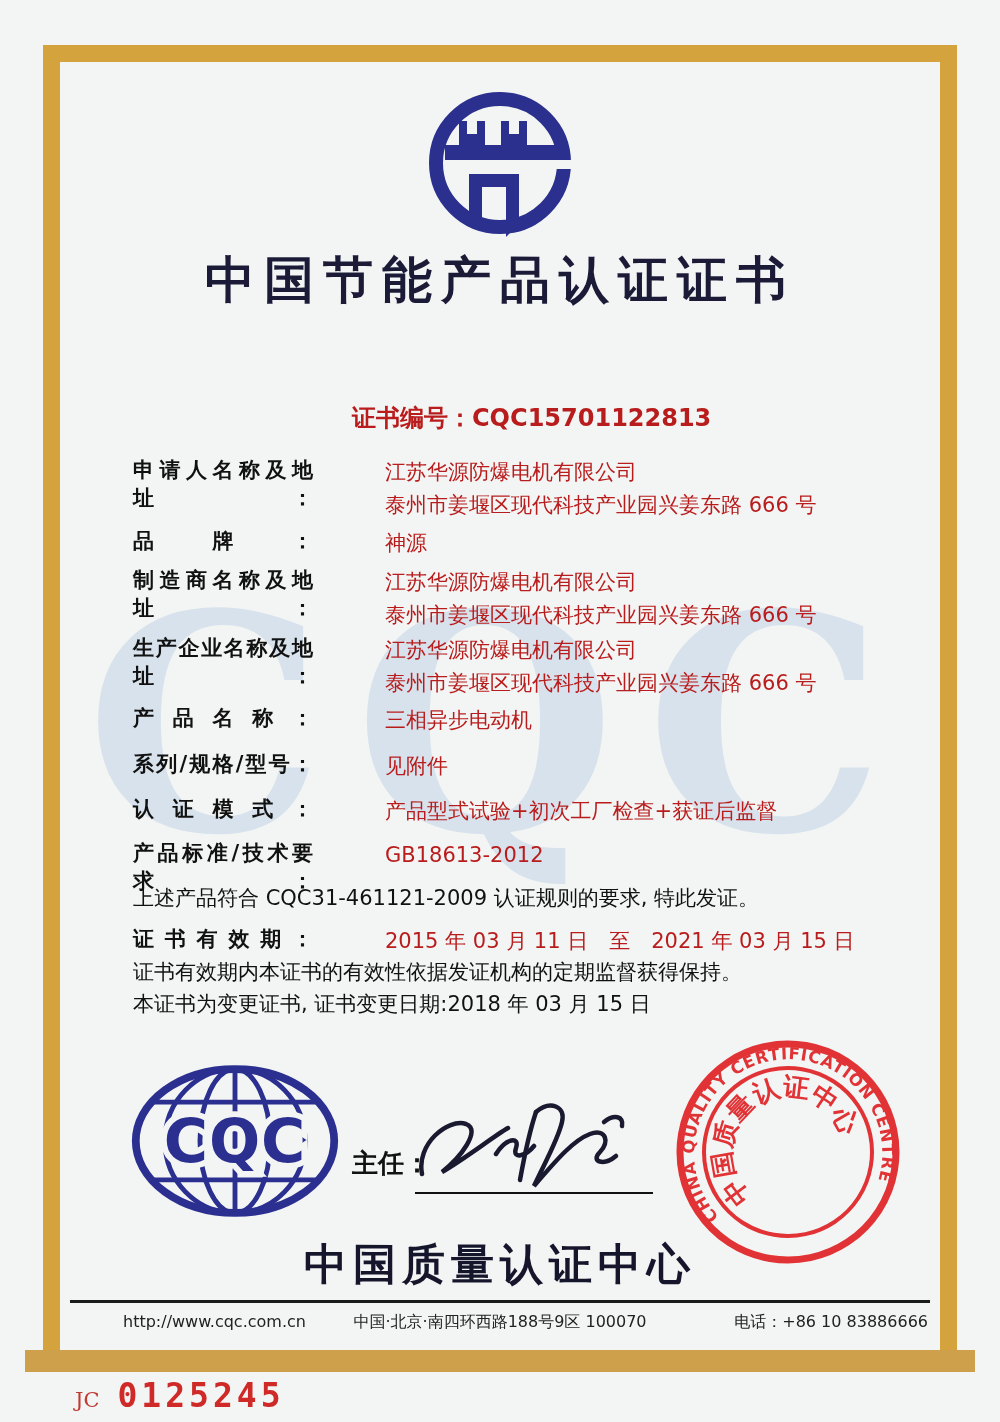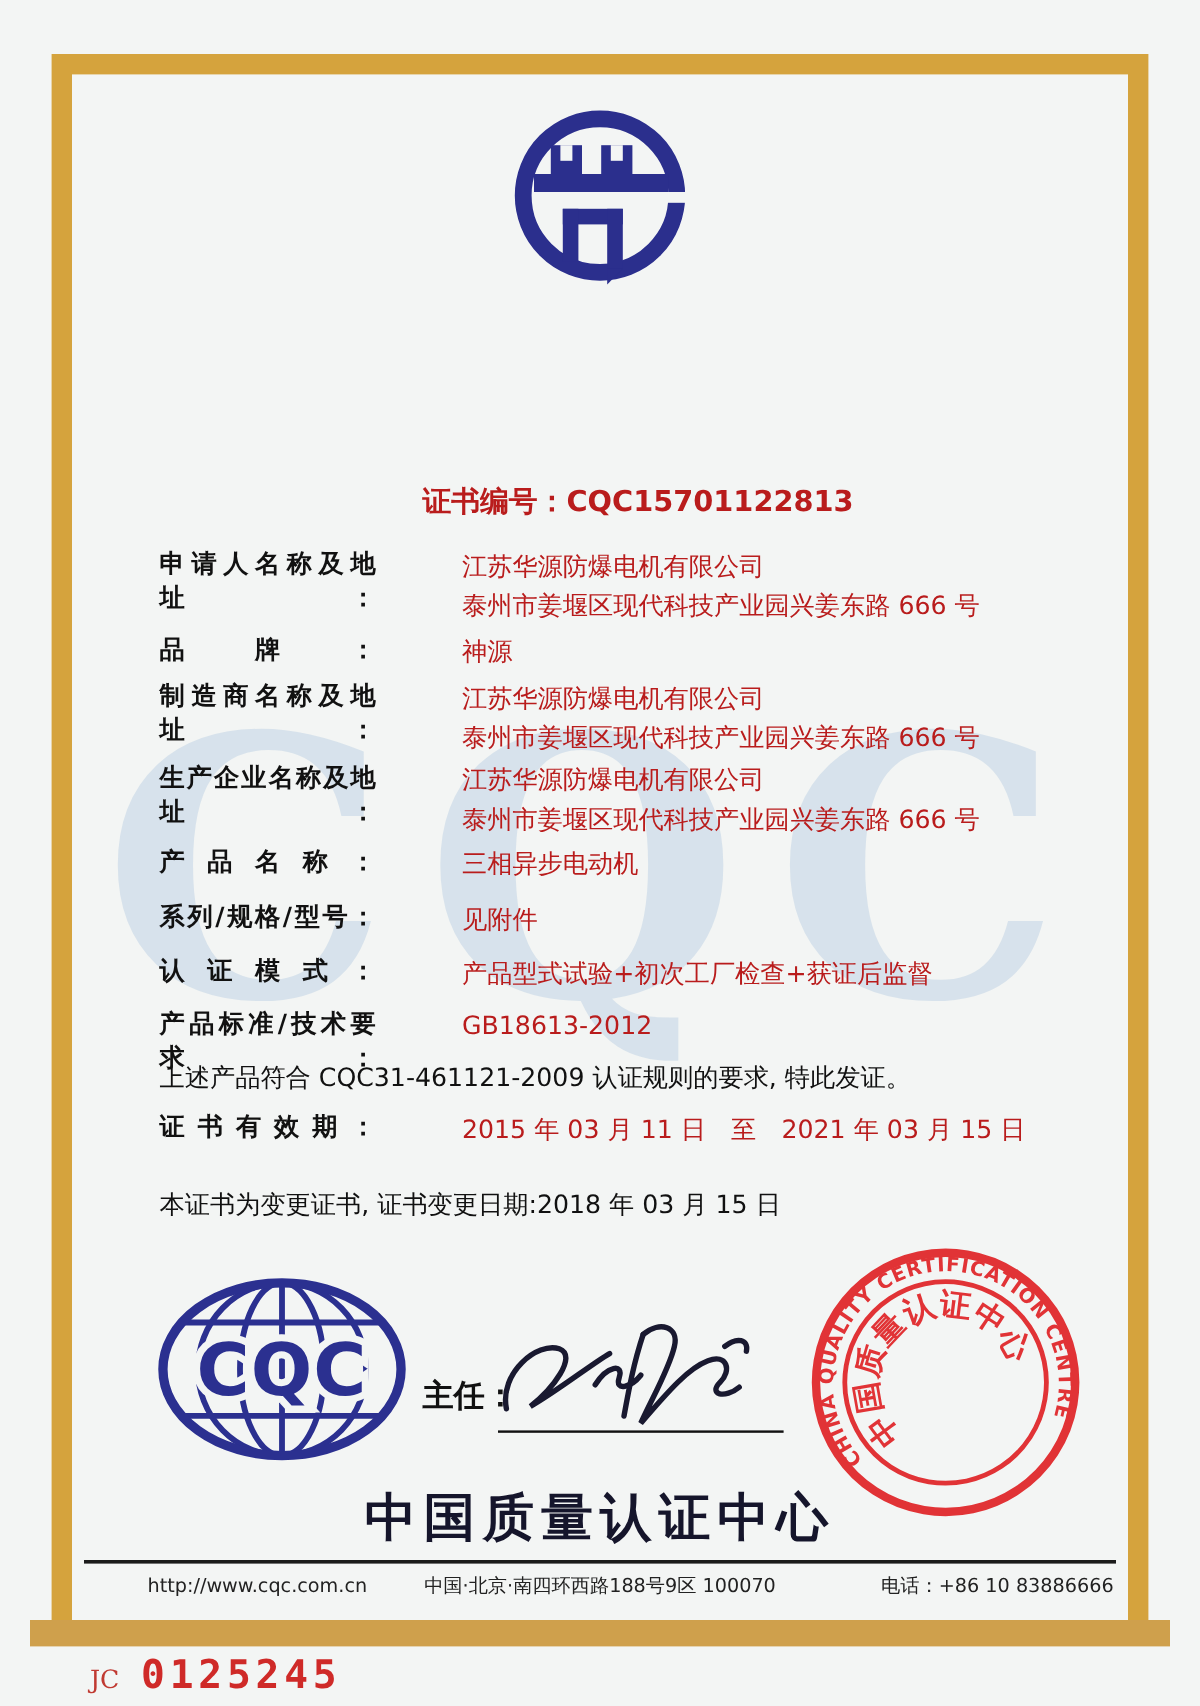--- a/index.html
+++ b/index.html
@@ -65,20 +65,21 @@
         <rect x="76" y="33" width="26" height="24" fill="#2b2f8d"></rect>
         <rect x="84" y="33" width="10" height="13" fill="#f3f5f4"></rect>
         <rect x="20" y="72" width="130" height="9" fill="#f3f5f4"></rect>
         <rect x="44" y="86" width="50" height="13" fill="#2b2f8d"></rect>
         <rect x="44" y="86" width="13" height="44" fill="#2b2f8d"></rect>
         <rect x="81" y="86" width="13" height="50" fill="#2b2f8d"></rect>
         <polygon points="81,136 94,136 81,149" fill="#2b2f8d"></polygon>
       </svg>
     </div>
 
+    <div class="main-title">中国节能产品认证证书</div>
 
     <div class="certno">
       <span>证书编号：</span><span>CQC15701122813</span>
     </div>
 
     <div class="row" style="top:456px">
       <span class="flabel">申请人名称及地址：</span>
       <div class="fval">
         <div>江苏华源防爆电机有限公司</div>
         <div>泰州市姜堰区现代科技产业园兴姜东路 666 号</div>
@@ -138,20 +139,21 @@
 
     <div class="para" style="top:884px">上述产品符合 CQC31-461121-2009 认证规则的要求, 特此发证。</div>
 
     <div class="row" style="top:925px">
       <span class="flabel">证书有效期：</span>
       <div class="fval">
           <div>2015 年 03 月 11 日　至　2021 年 03 月 15 日</div>
         </div>
     </div>
 
+    <div class="para" style="top:958px">证书有效期内本证书的有效性依据发证机构的定期监督获得保持。</div>
     <div class="para" style="top:990px">本证书为变更证书, 证书变更日期:2018 年 03 月 15 日</div>
 
     <div class="globe-wrap">
       <svg width="214" height="158" viewBox="0 0 220 160">
         <defs>
             <clipPath id="gclip">
               <ellipse cx="110" cy="80" rx="99" ry="71"></ellipse>
             </clipPath>
           </defs>
         <g clip-path="url(#gclip)" stroke="#2b3090" stroke-width="5" fill="none">

